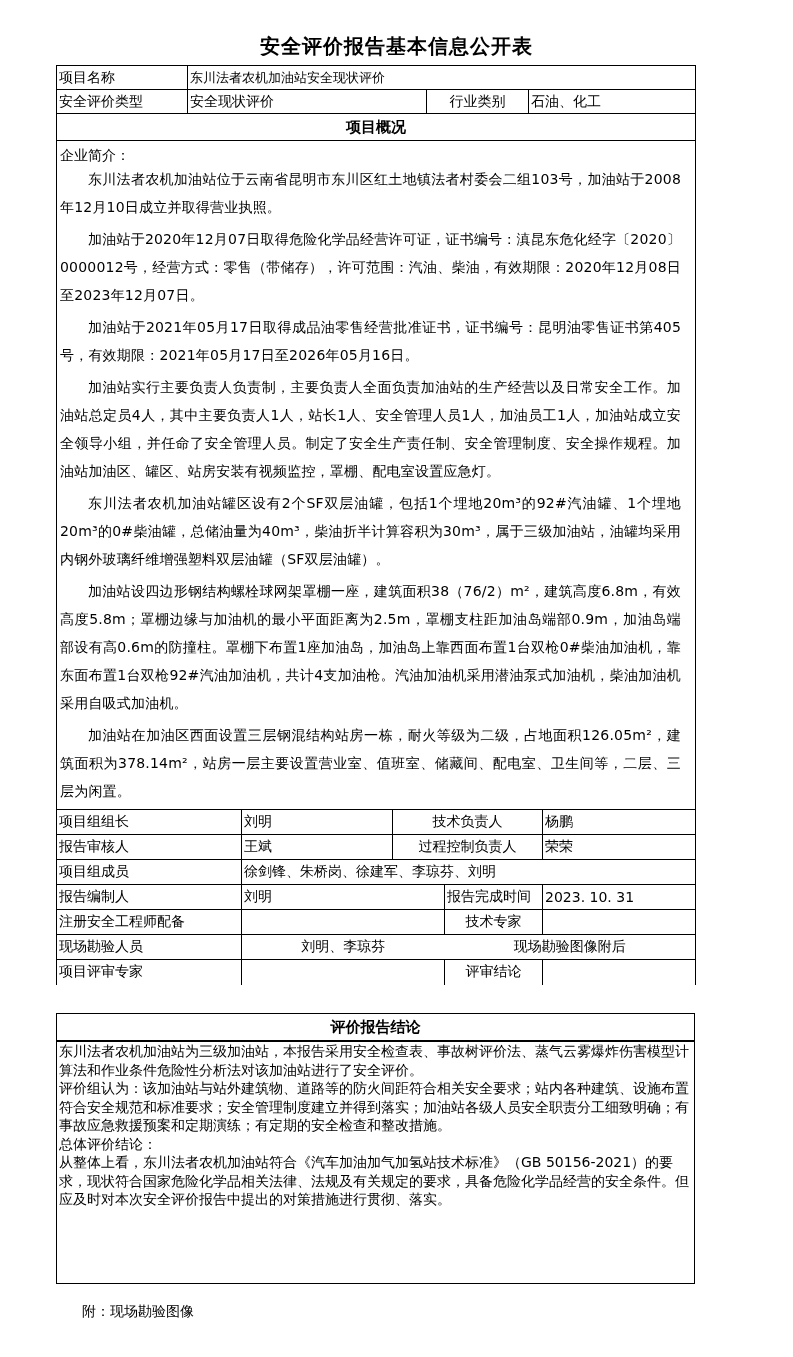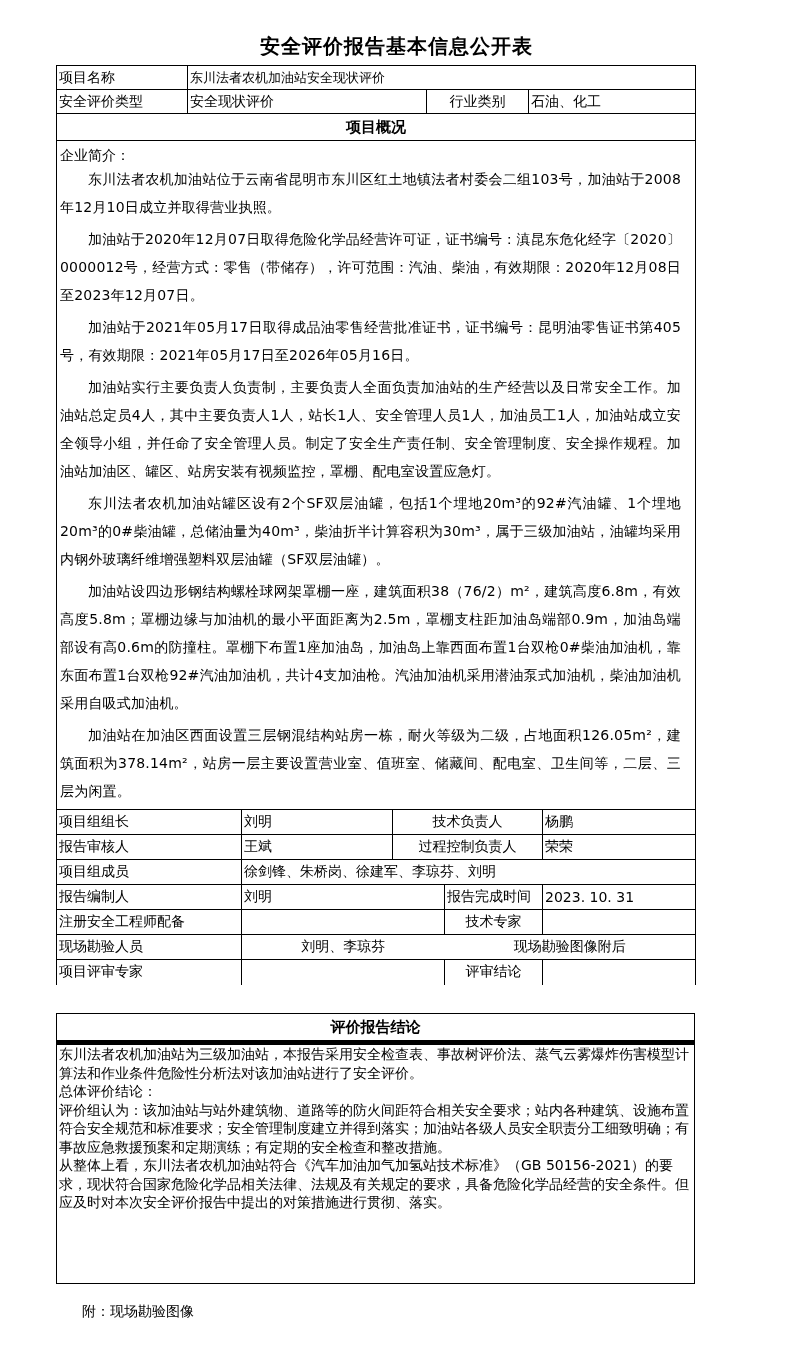--- a/index.html
+++ b/index.html
@@ -20,21 +20,21 @@
   .overview-cell p { margin: 0 0 4px 0; text-indent: 2em; font-size: 14px; line-height: 28px;
                      text-align: justify; letter-spacing: 0.2px; }
   #people-table { left: 56px; top: 809px; width: 639px; }
   #people-table tr { height: 25px; }
   #people-table tr.last td { border-bottom: none; }
   td.noright { border-right: none; }
   td.noleft { border-left: none; }
   #conclusion { position: absolute; left: 56px; top: 1013px; width: 637px; height: 269px;
                 border: 1px solid #000; }
   #conclusion .head { height: 26px; line-height: 27px; text-align: center; font-weight: bold;
-                      font-size: 15px; border-bottom: 5px solid #000000; }
+                      font-size: 15px; border-bottom: 2px solid #000000; }
   #conclusion .body { padding: 0 2px; font-size: 14px; line-height: 18.5px; }
   #conclusion .body div { margin: 0; }
   .appendix { position: absolute; left: 82px; top: 1303px; font-size: 14px; }
 </style>
 </head>
 <body>
 
 <div class="title">安全评价报告基本信息公开表</div>
 
 <table id="top-table">
@@ -121,19 +121,19 @@
     <td class="center">评审结论</td>
     <td></td>
   </tr>
 </tbody>
   </table>
 
 <div id="conclusion">
   <div class="head">评价报告结论</div>
   <div class="body">
     <div>东川法者农机加油站为三级加油站，本报告采用安全检查表、事故树评价法、蒸气云雾爆炸伤害模型计算法和作业条件危险性分析法对该加油站进行了安全评价。</div>
+    <div>评价组认为：该加油站与站外建筑物、道路等的防火间距符合相关安全要求；站内各种建筑、设施布置符合安全规范和标准要求；安全管理制度建立并得到落实；加油站各级人员安全职责分工细致明确；有事故应急救援预案和定期演练；有定期的安全检查和整改措施。</div>
     <div>总体评价结论：</div>
-    <div>评价组认为：该加油站与站外建筑物、道路等的防火间距符合相关安全要求；站内各种建筑、设施布置符合安全规范和标准要求；安全管理制度建立并得到落实；加油站各级人员安全职责分工细致明确；有事故应急救援预案和定期演练；有定期的安全检查和整改措施。</div>
     <div>从整体上看，东川法者农机加油站符合《汽车加油加气加氢站技术标准》（GB 50156-2021）的要求，现状符合国家危险化学品相关法律、法规及有关规定的要求，具备危险化学品经营的安全条件。但应及时对本次安全评价报告中提出的对策措施进行贯彻、落实。</div>
   </div>
 </div>
 
 <div class="appendix">附：现场勘验图像</div>
 
 </body></html>

